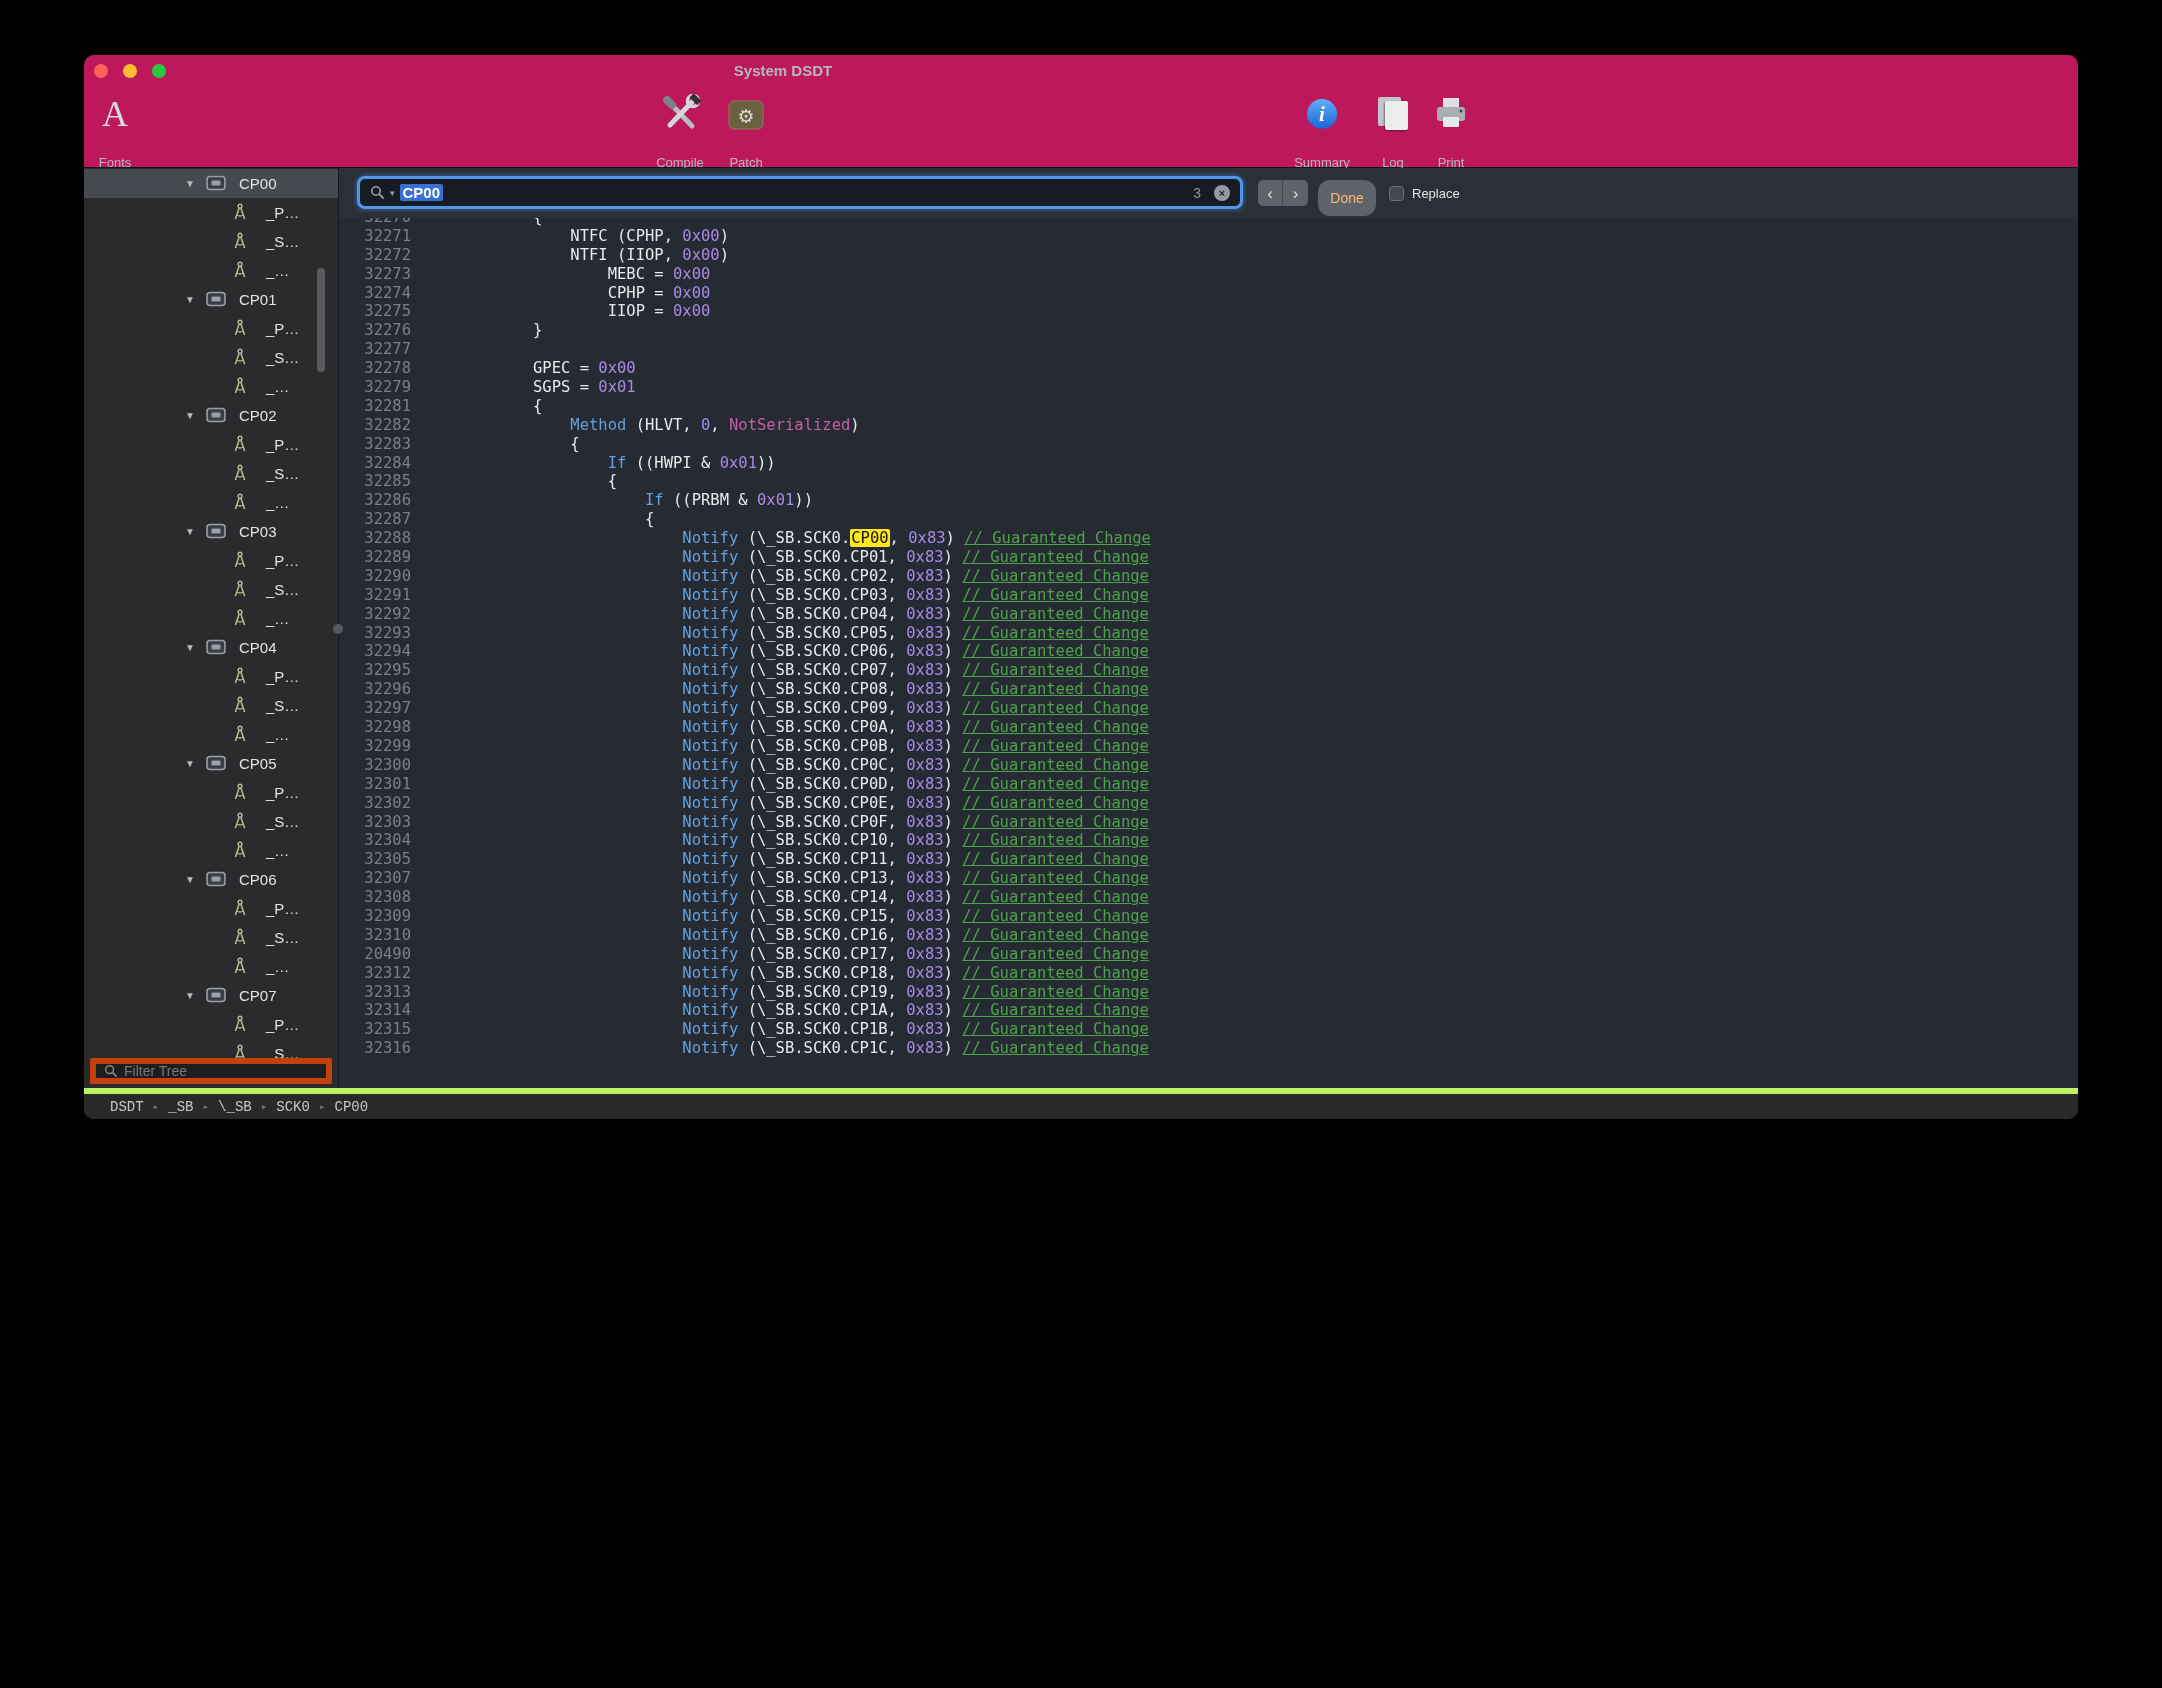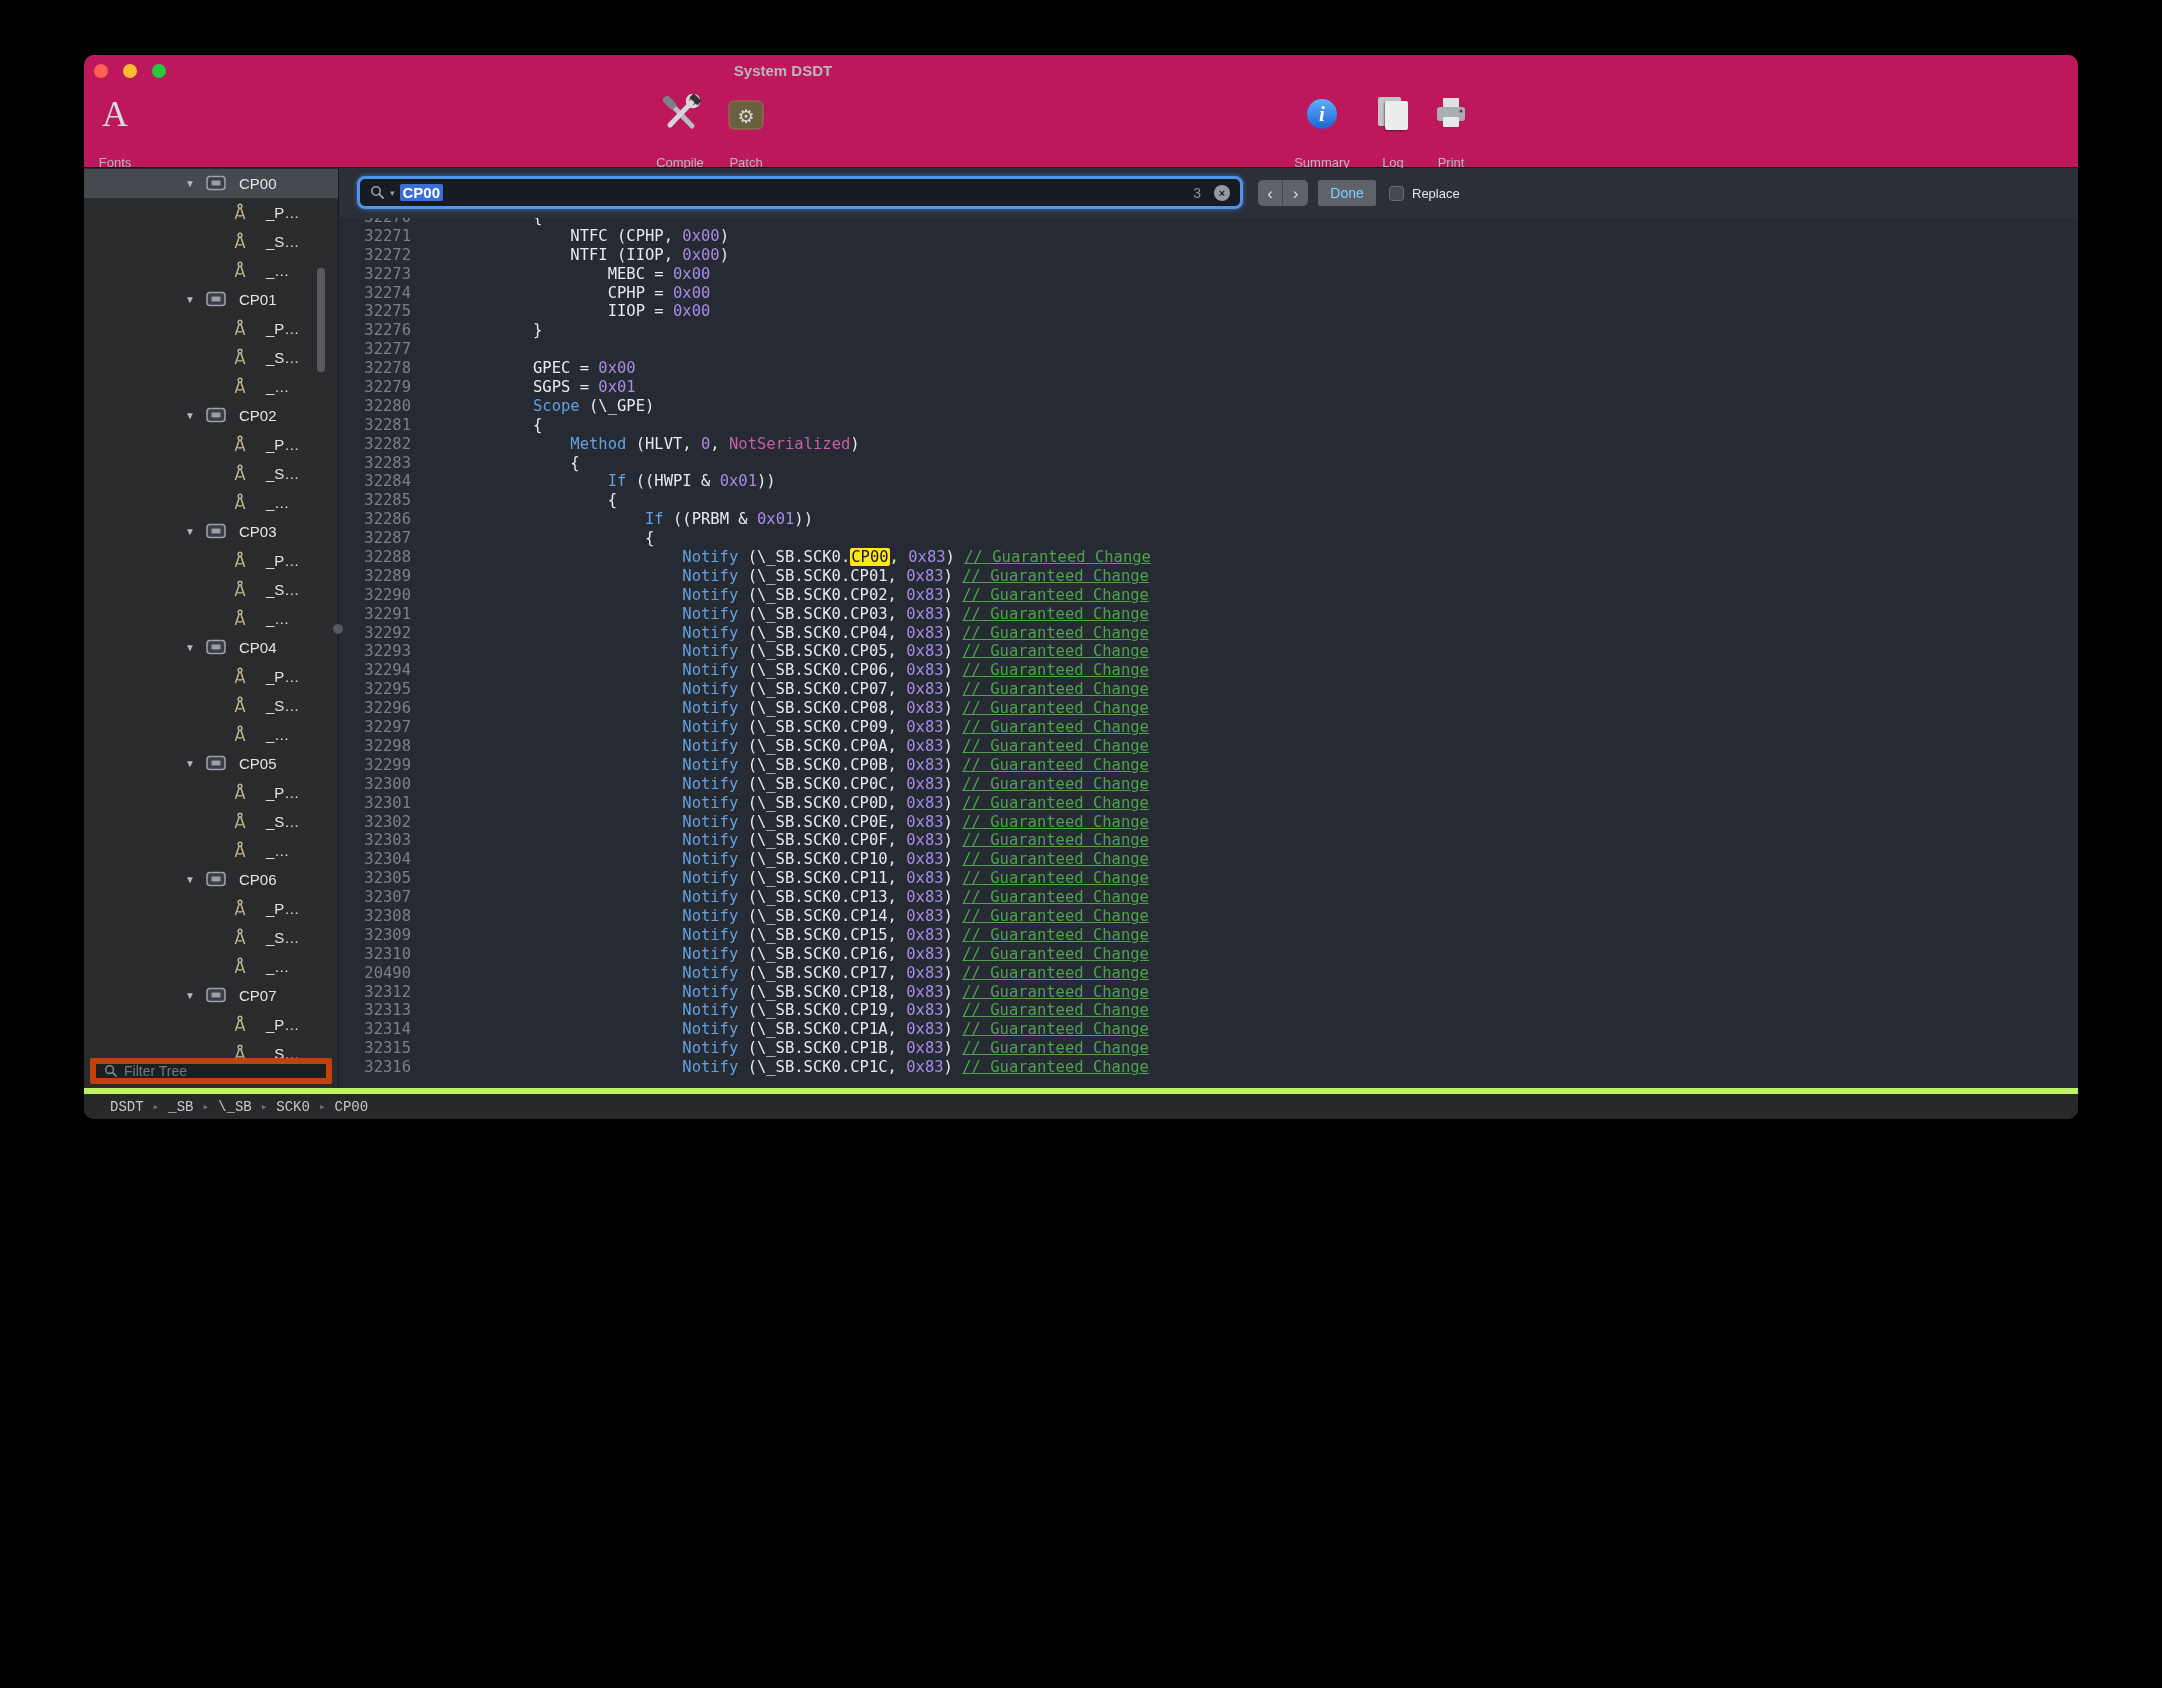--- a/index.html
+++ b/index.html
@@ -69,22 +69,22 @@
   #match-count { color:#8d9299; font-size:14px; margin-right:8px; }
   #clear-btn { width:16px; height:16px; border-radius:50%; background:#959aa2;
                color:#1a1d22; font-size:11px; font-weight:bold; line-height:16px;
                text-align:center; }
   .chev { color:#9aa0a8; font-size:9px; }
   #navbtns { position:absolute; left:919px; top:12px; width:50px; height:26px;
              background:#5e6269; border-radius:5px; display:flex; overflow:hidden; }
   .navb { width:25px; display:flex; align-items:center; justify-content:center;
           color:#dcdee1; font-size:17px; line-height:1; }
   .navb:first-child { border-right:1px solid #44474d; }
-  #done-btn { position:absolute; left:979px; top:12px; width:58px; height:26px;
-              background:#5e6269; border-radius:2px; color:#7dd3fc; font-size:14px;
+  #done-btn { position:absolute; left:979px; top:12px; width:58px; height:36px;
+              background:#5e6269; border-radius:12px; color:#fdba74; font-size:14px;
               display:flex; align-items:center; justify-content:center; }
   #replace-ctl { position:absolute; left:1050px; top:12px; height:26px;
                  display:flex; align-items:center; gap:8px; }
   #replace-checkbox { width:15px; height:15px; border-radius:3.5px; background:#45484e;
                       border:1px solid #6b6f76; }
   #replace-label { font-size:13px; color:#e6e7e9; }
 
   #code { position:absolute; left:0; top:40px; right:0; bottom:0; z-index:1;
           font-family:"DejaVu Sans Mono", monospace; font-size:15.5px; }
   .cl { height:18.9px; line-height:18.9px; display:flex; white-space:pre; }
@@ -467,21 +467,20 @@
         <div class="cl"><span class="ln">32270</span><span class="ct"><span class="tk-p">            {</span></span></div>
         <div class="cl"><span class="ln">32271</span><span class="ct"><span class="tk-p">                NTFC (CPHP, </span><span class="tk-n">0x00</span><span class="tk-p">)</span></span></div>
         <div class="cl"><span class="ln">32272</span><span class="ct"><span class="tk-p">                NTFI (IIOP, </span><span class="tk-n">0x00</span><span class="tk-p">)</span></span></div>
         <div class="cl"><span class="ln">32273</span><span class="ct"><span class="tk-p">                    MEBC = </span><span class="tk-n">0x00</span></span></div>
         <div class="cl"><span class="ln">32274</span><span class="ct"><span class="tk-p">                    CPHP = </span><span class="tk-n">0x00</span></span></div>
         <div class="cl"><span class="ln">32275</span><span class="ct"><span class="tk-p">                    IIOP = </span><span class="tk-n">0x00</span></span></div>
         <div class="cl"><span class="ln">32276</span><span class="ct"><span class="tk-p">            }</span></span></div>
         <div class="cl"><span class="ln">32277</span><span class="ct"></span></div>
         <div class="cl"><span class="ln">32278</span><span class="ct"><span class="tk-p">            GPEC = </span><span class="tk-n">0x00</span></span></div>
         <div class="cl"><span class="ln">32279</span><span class="ct"><span class="tk-p">            SGPS = </span><span class="tk-n">0x01</span></span></div>
-        <div class="cl"><span class="ln">32280</span><span class="ct"><span class="tk-p">            </span><span class="tk-k">Scope</span><span class="tk-p"> (\_GPE)</span></span></div>
         <div class="cl"><span class="ln">32281</span><span class="ct"><span class="tk-p">            {</span></span></div>
         <div class="cl"><span class="ln">32282</span><span class="ct"><span class="tk-p">                </span><span class="tk-k">Method</span><span class="tk-p"> (HLVT, </span><span class="tk-n">0</span><span class="tk-p">, </span><span class="tk-s">NotSerialized</span><span class="tk-p">)</span></span></div>
         <div class="cl"><span class="ln">32283</span><span class="ct"><span class="tk-p">                {</span></span></div>
         <div class="cl"><span class="ln">32284</span><span class="ct"><span class="tk-p">                    </span><span class="tk-k">If</span><span class="tk-p"> ((HWPI &amp; </span><span class="tk-n">0x01</span><span class="tk-p">))</span></span></div>
         <div class="cl"><span class="ln">32285</span><span class="ct"><span class="tk-p">                    {</span></span></div>
         <div class="cl"><span class="ln">32286</span><span class="ct"><span class="tk-p">                        </span><span class="tk-k">If</span><span class="tk-p"> ((PRBM &amp; </span><span class="tk-n">0x01</span><span class="tk-p">))</span></span></div>
         <div class="cl"><span class="ln">32287</span><span class="ct"><span class="tk-p">                        {</span></span></div>
         <div class="cl"><span class="ln">32288</span><span class="ct"><span class="tk-p">                            </span><span class="tk-k">Notify</span><span class="tk-p"> (\_SB.SCK0.</span><span class="tk-h">CP00</span><span class="tk-p">, </span><span class="tk-n">0x83</span><span class="tk-p">) </span><span class="tk-c">// Guaranteed Change</span></span></div>
         <div class="cl"><span class="ln">32289</span><span class="ct"><span class="tk-p">                            </span><span class="tk-k">Notify</span><span class="tk-p"> (\_SB.SCK0.CP01, </span><span class="tk-n">0x83</span><span class="tk-p">) </span><span class="tk-c">// Guaranteed Change</span></span></div>
         <div class="cl"><span class="ln">32290</span><span class="ct"><span class="tk-p">                            </span><span class="tk-k">Notify</span><span class="tk-p"> (\_SB.SCK0.CP02, </span><span class="tk-n">0x83</span><span class="tk-p">) </span><span class="tk-c">// Guaranteed Change</span></span></div>

